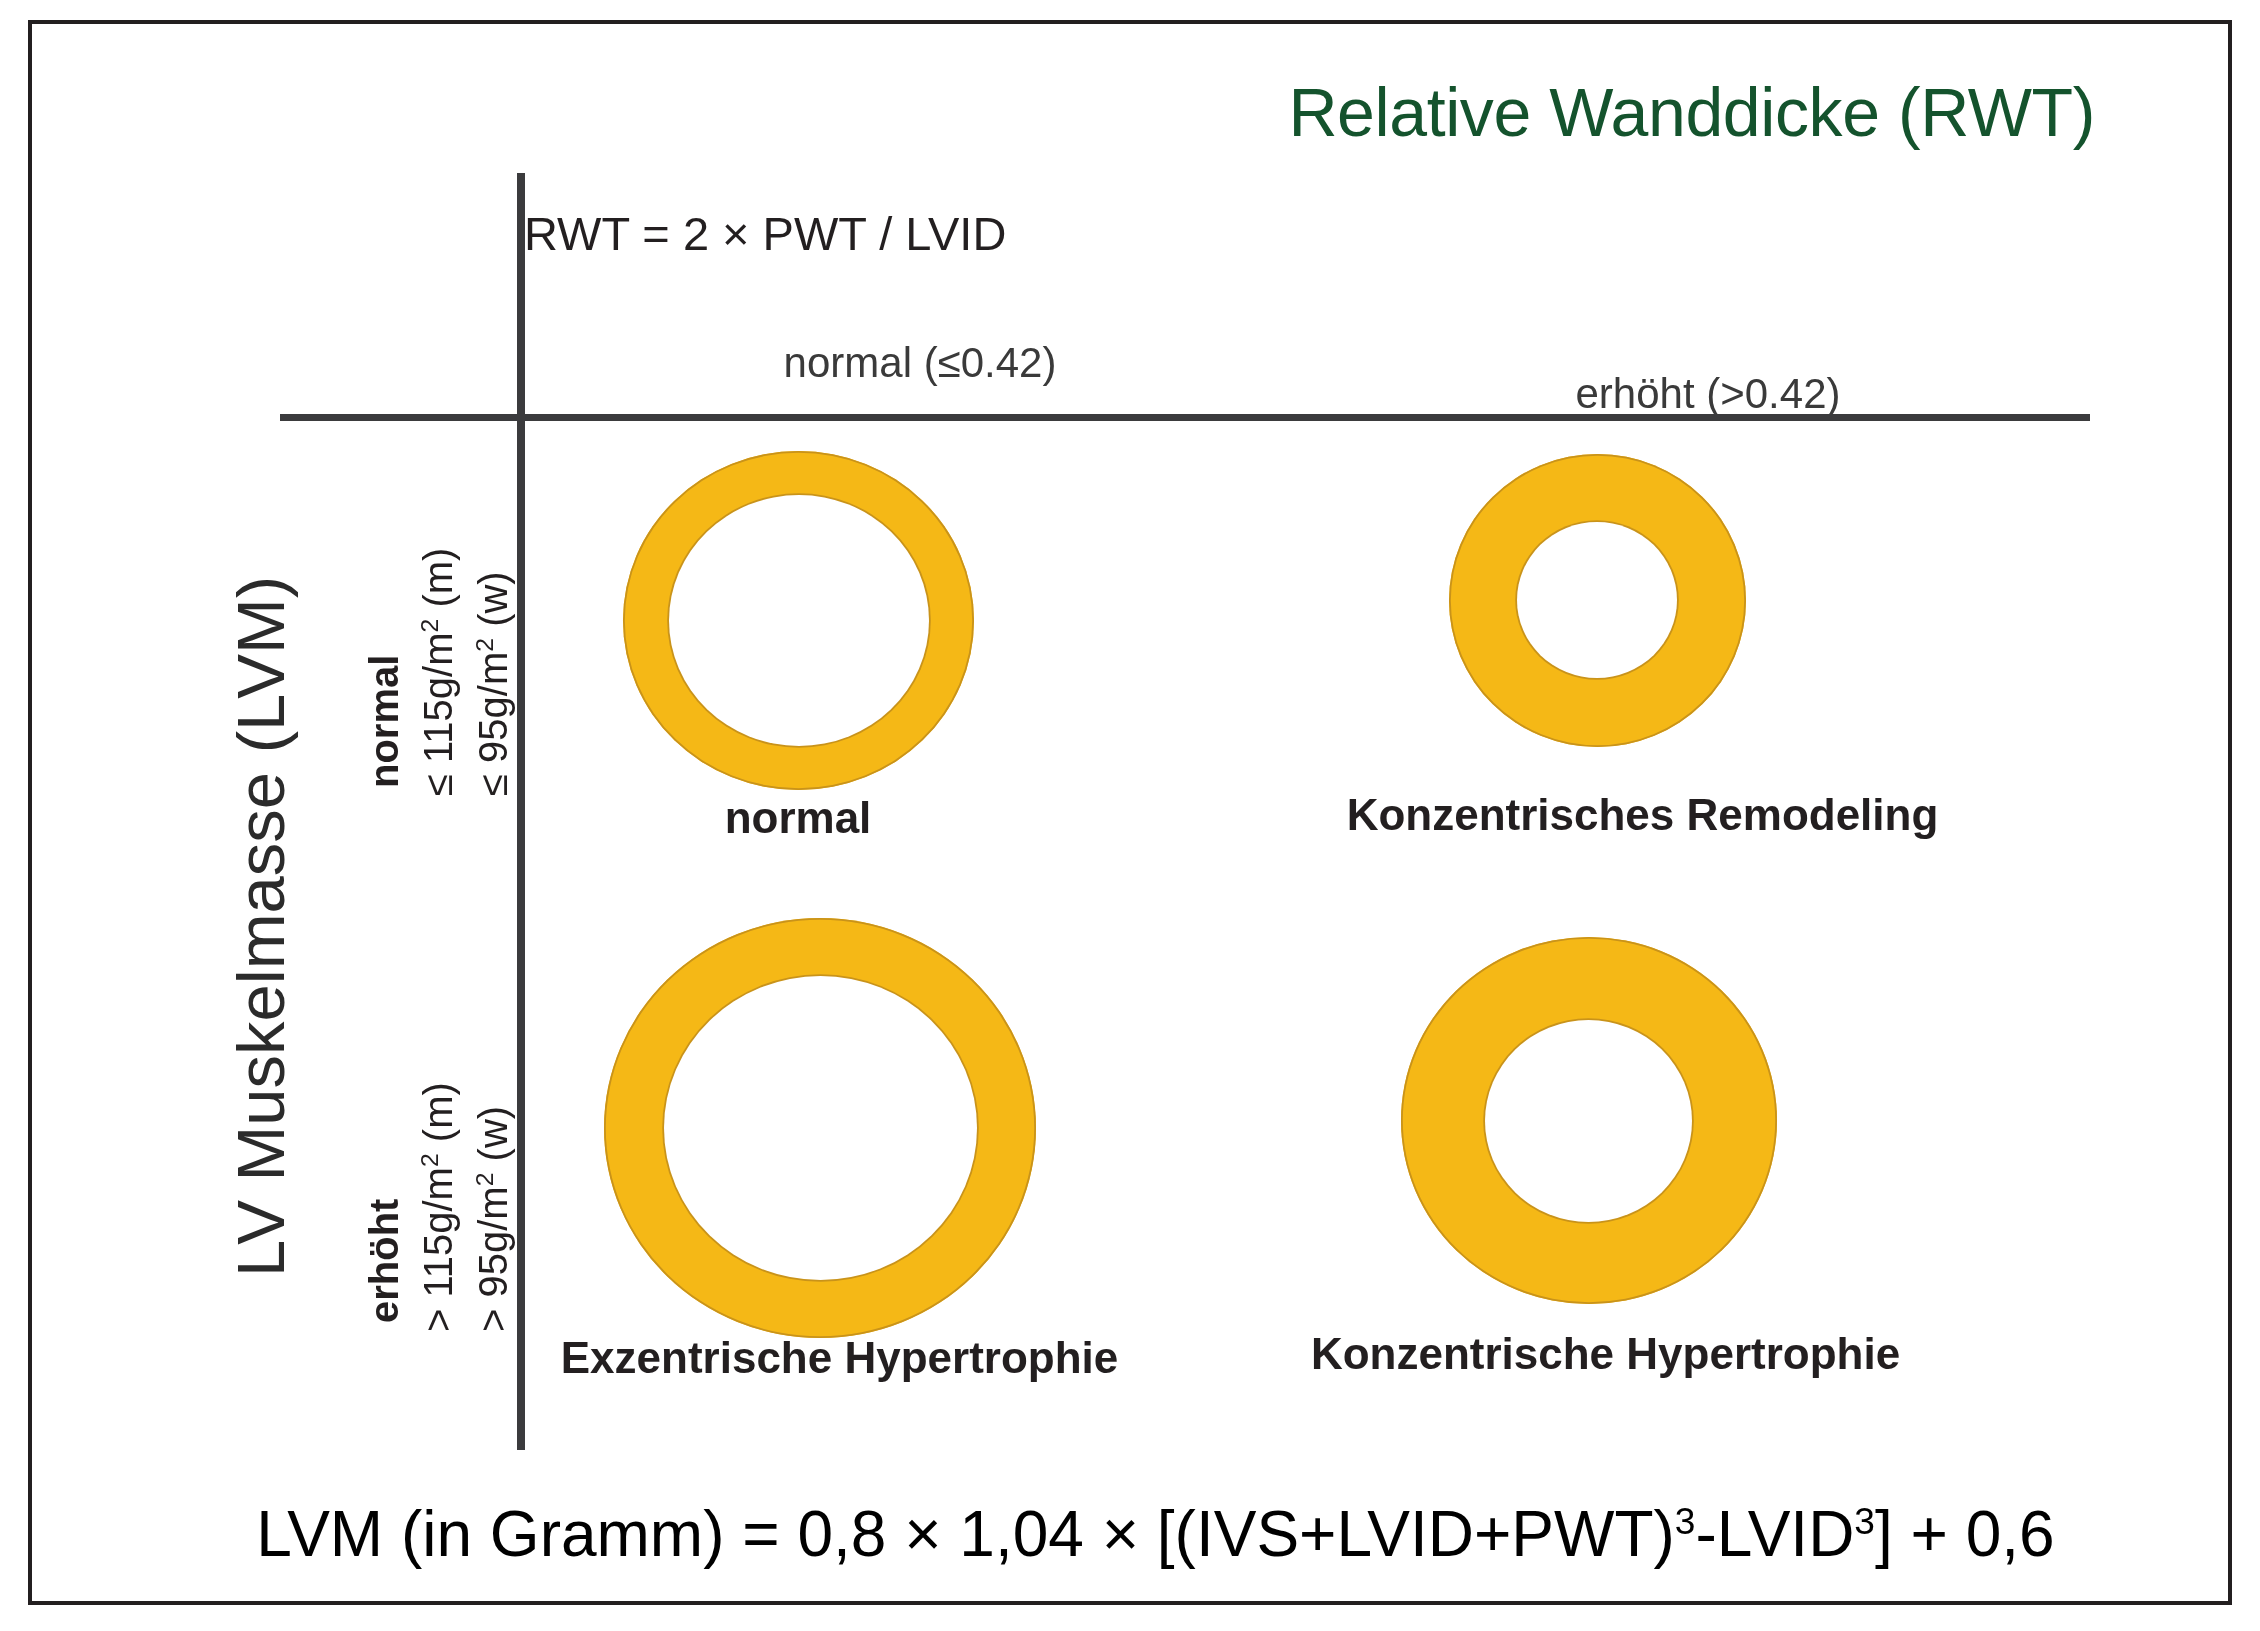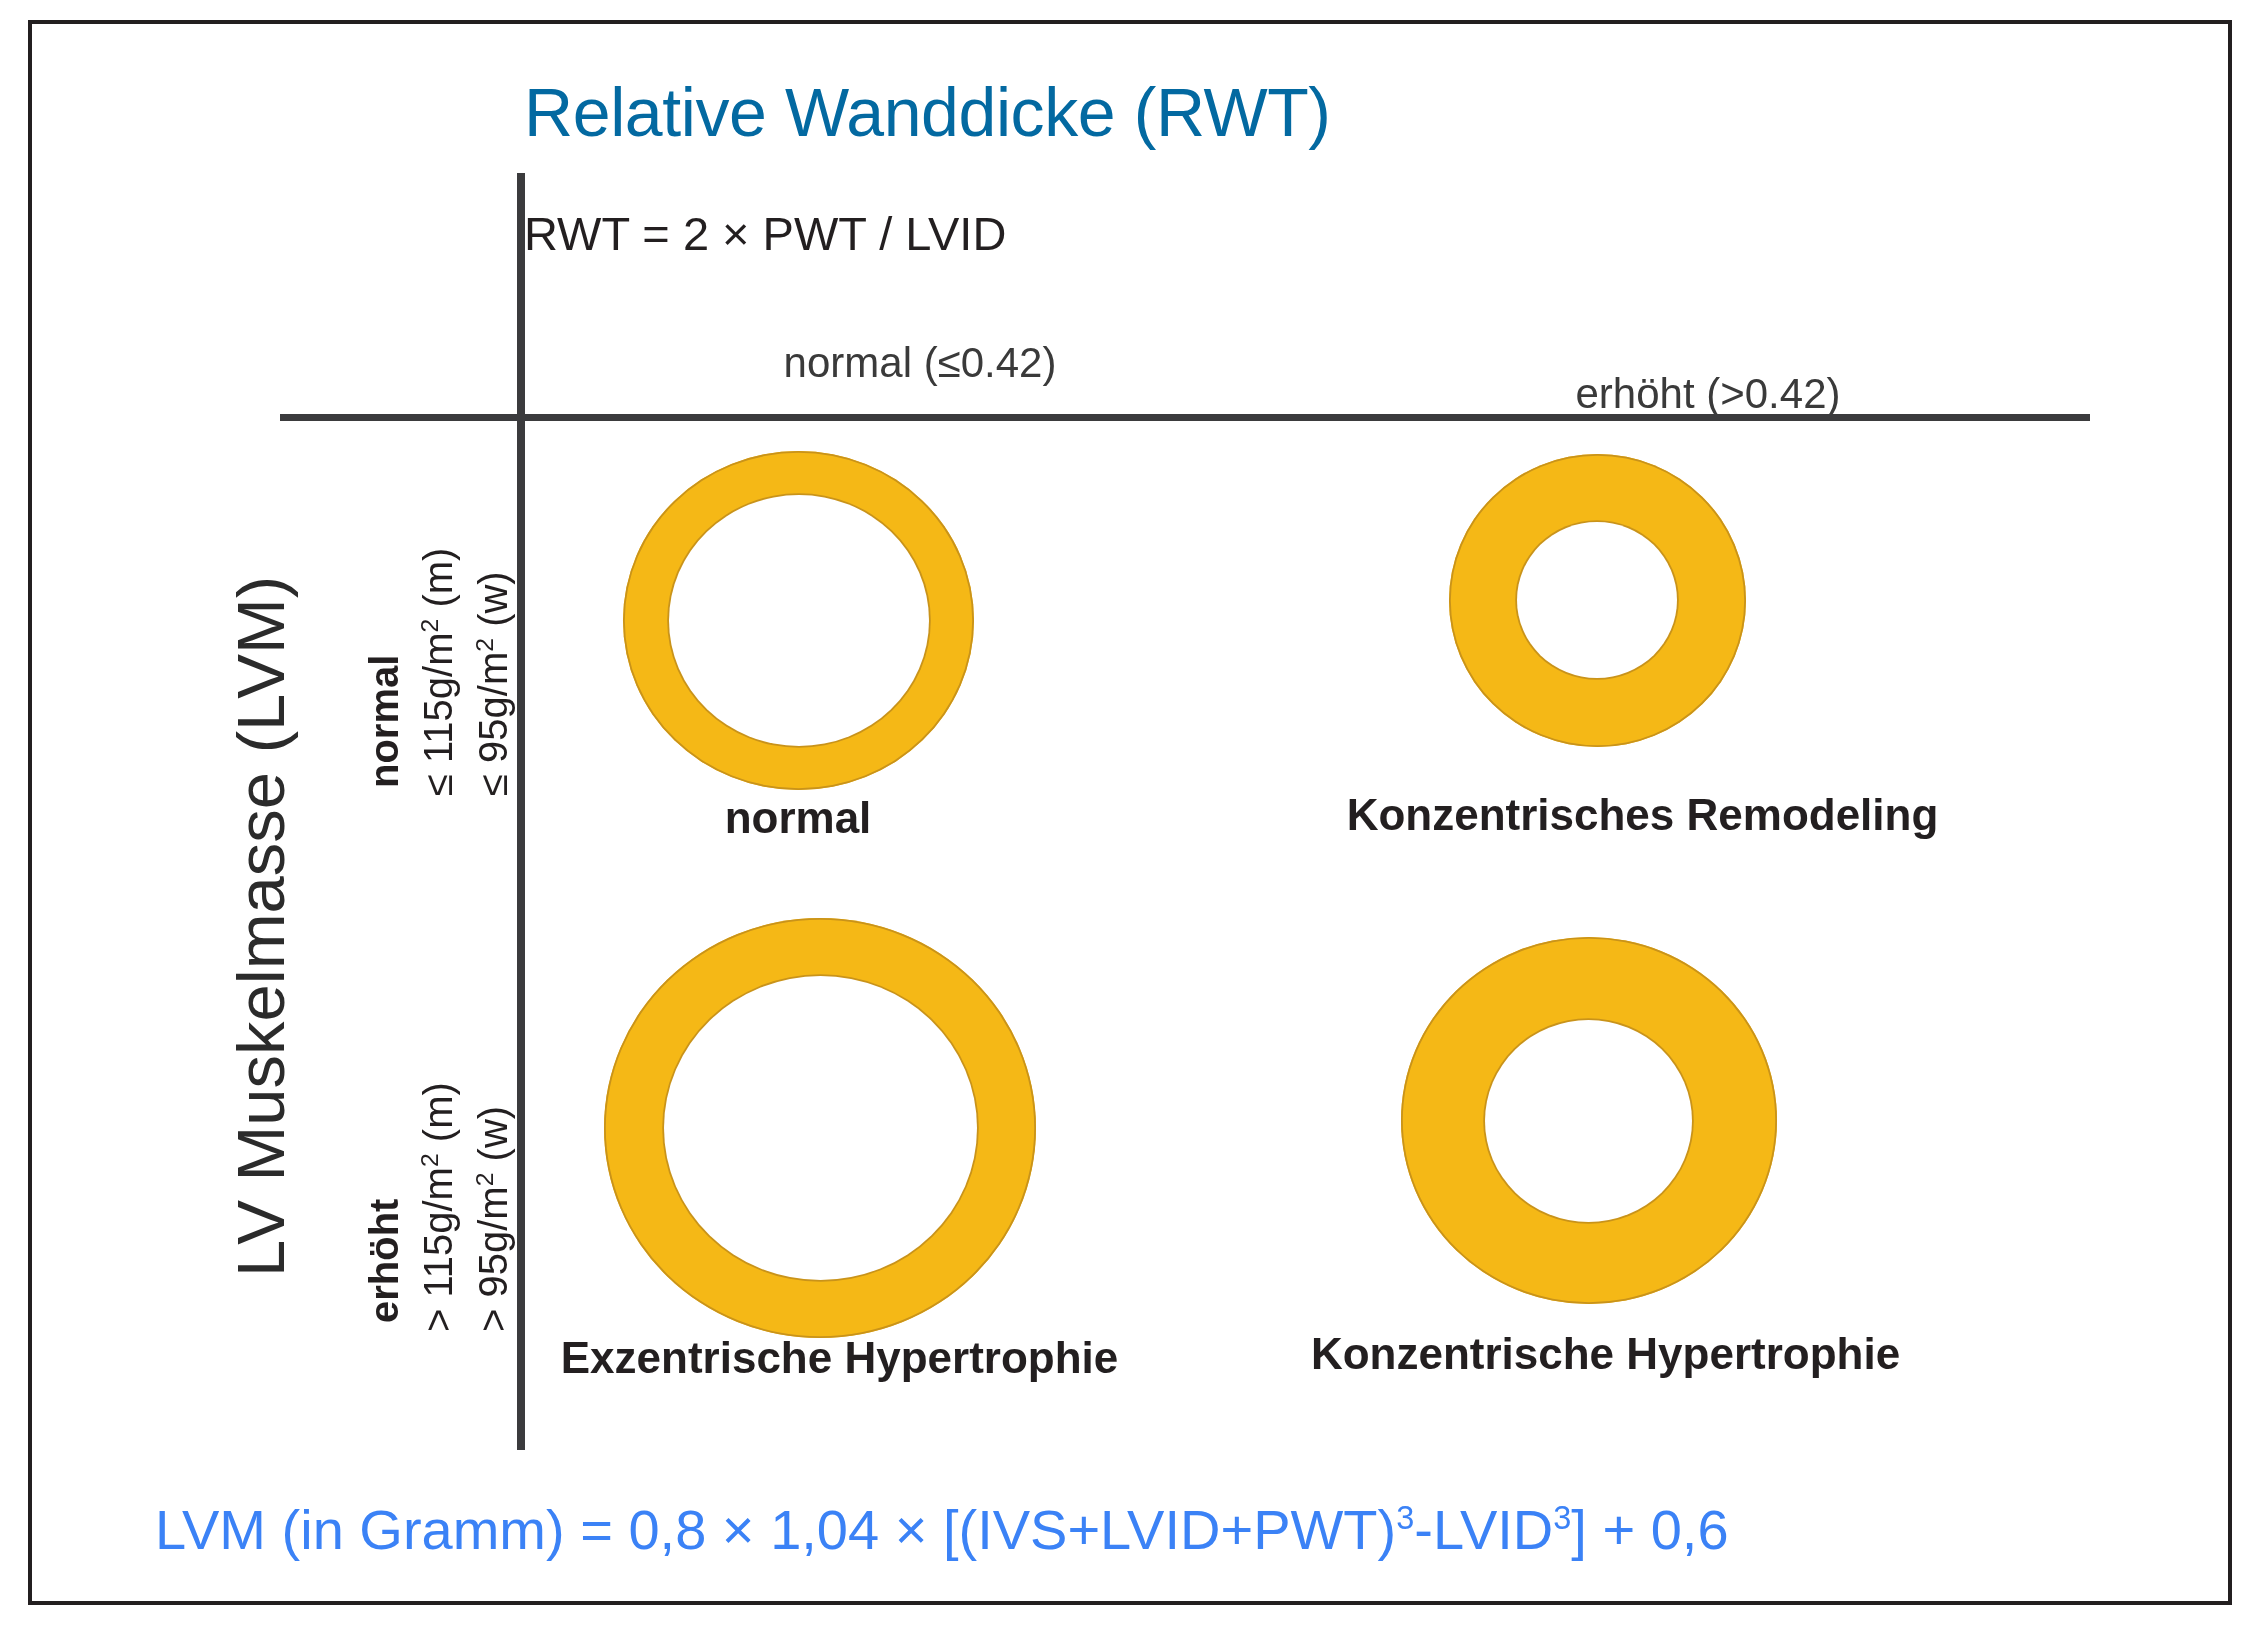--- a/index.html
+++ b/index.html
@@ -28,47 +28,47 @@
     box-sizing: border-box;
     background: #ffffff;
   }
 
   
   .chart-title {
     position: absolute;
     left: 492px;
     top: 54px;
     width: 1571px;
-    text-align: left;
+    text-align: right;
     font-size: 68px;
     line-height: 1;
     letter-spacing: -0.4px;
-    color: #0369a1;
+    color: #14532d;
     white-space: nowrap;
   }
   .rwt-formula {
     position: absolute;
     left: 492px;
     top: 186px;
     width: 1571px;
     text-align: left;
     font-size: 47px;
     line-height: 1;
     color: #231f20;
     white-space: nowrap;
   }
   .lvm-formula {
     position: absolute;
     left: 123px;
     top: 1478px;
     width: 2001px;
-    text-align: left;
-    font-size: 56px;
-    line-height: 1;
-    color: #3b82f6;
+    text-align: center;
+    font-size: 64px;
+    line-height: 1;
+    color: #000000;
     white-space: nowrap;
   }
   .lvm-formula sup { font-size: 0.58em; vertical-align: super; }
 
   
   .axis-h {
     position: absolute;
     left: 248px;
     top: 390px;
     width: 1810px;

